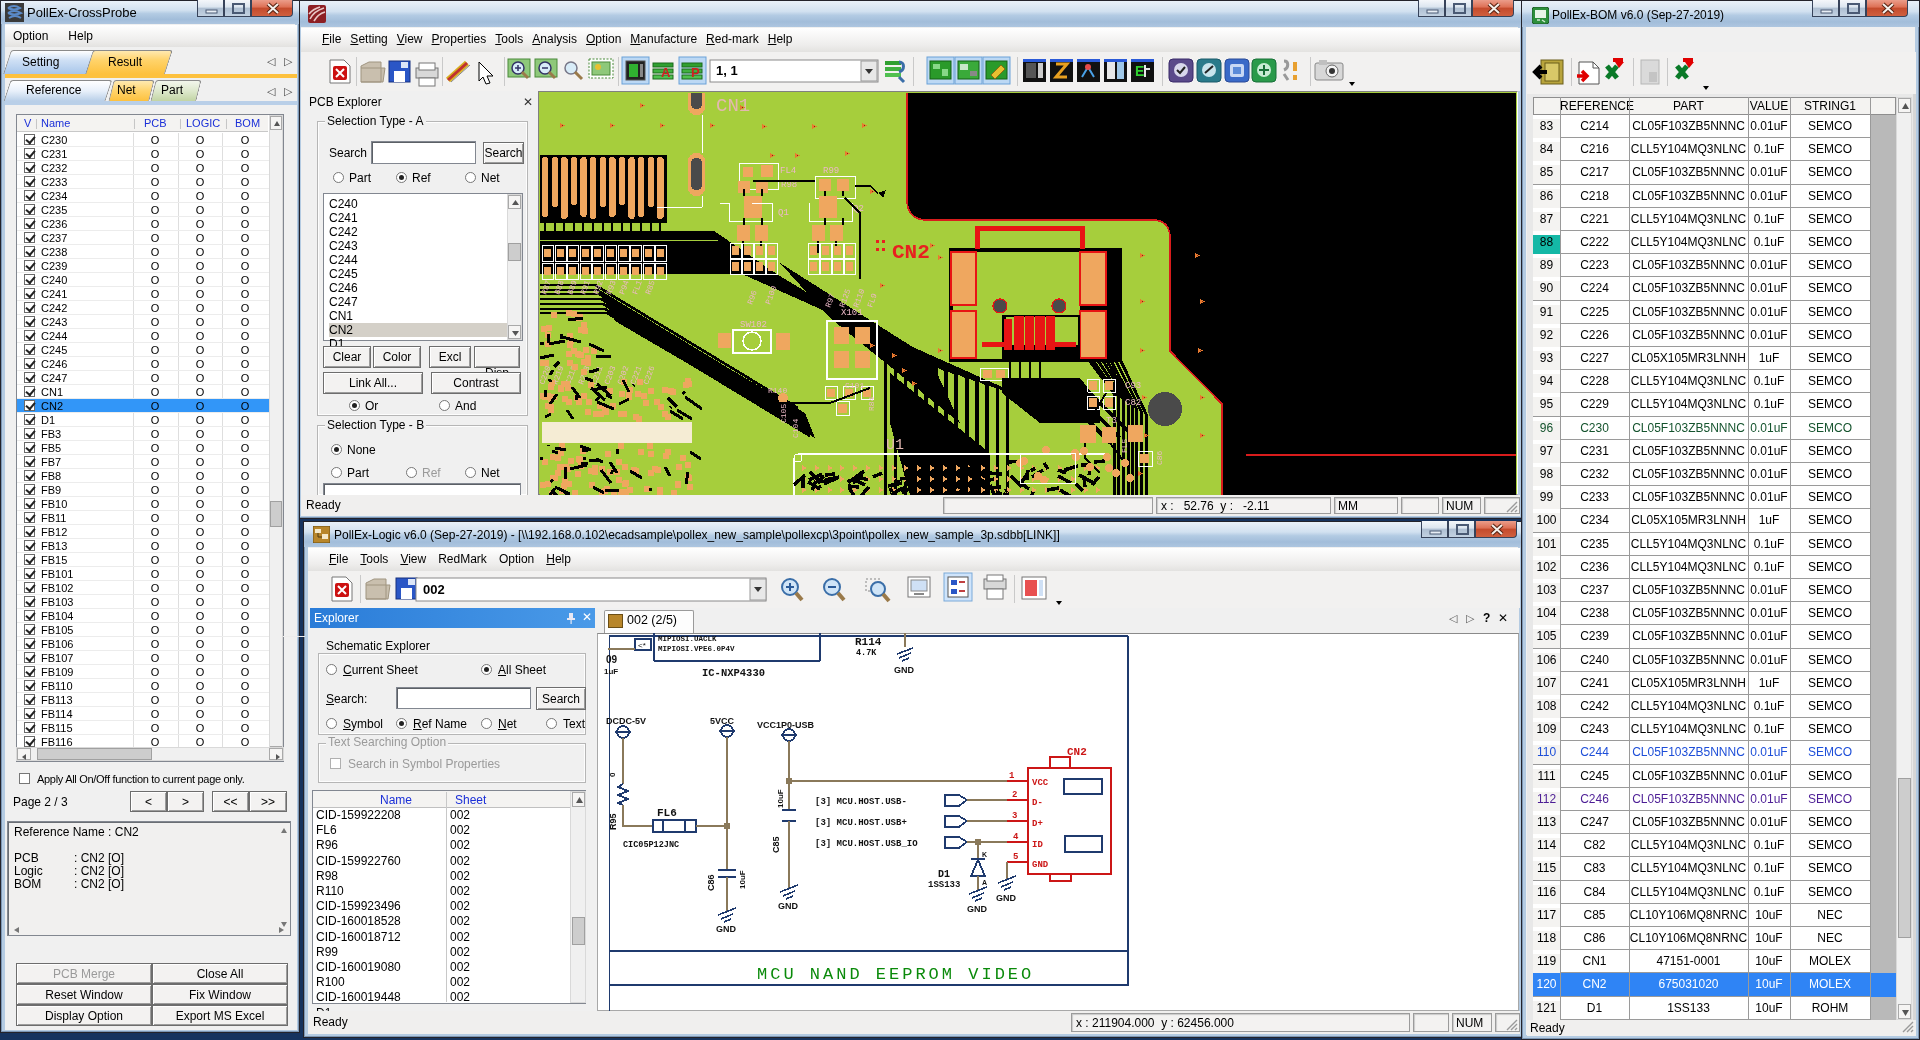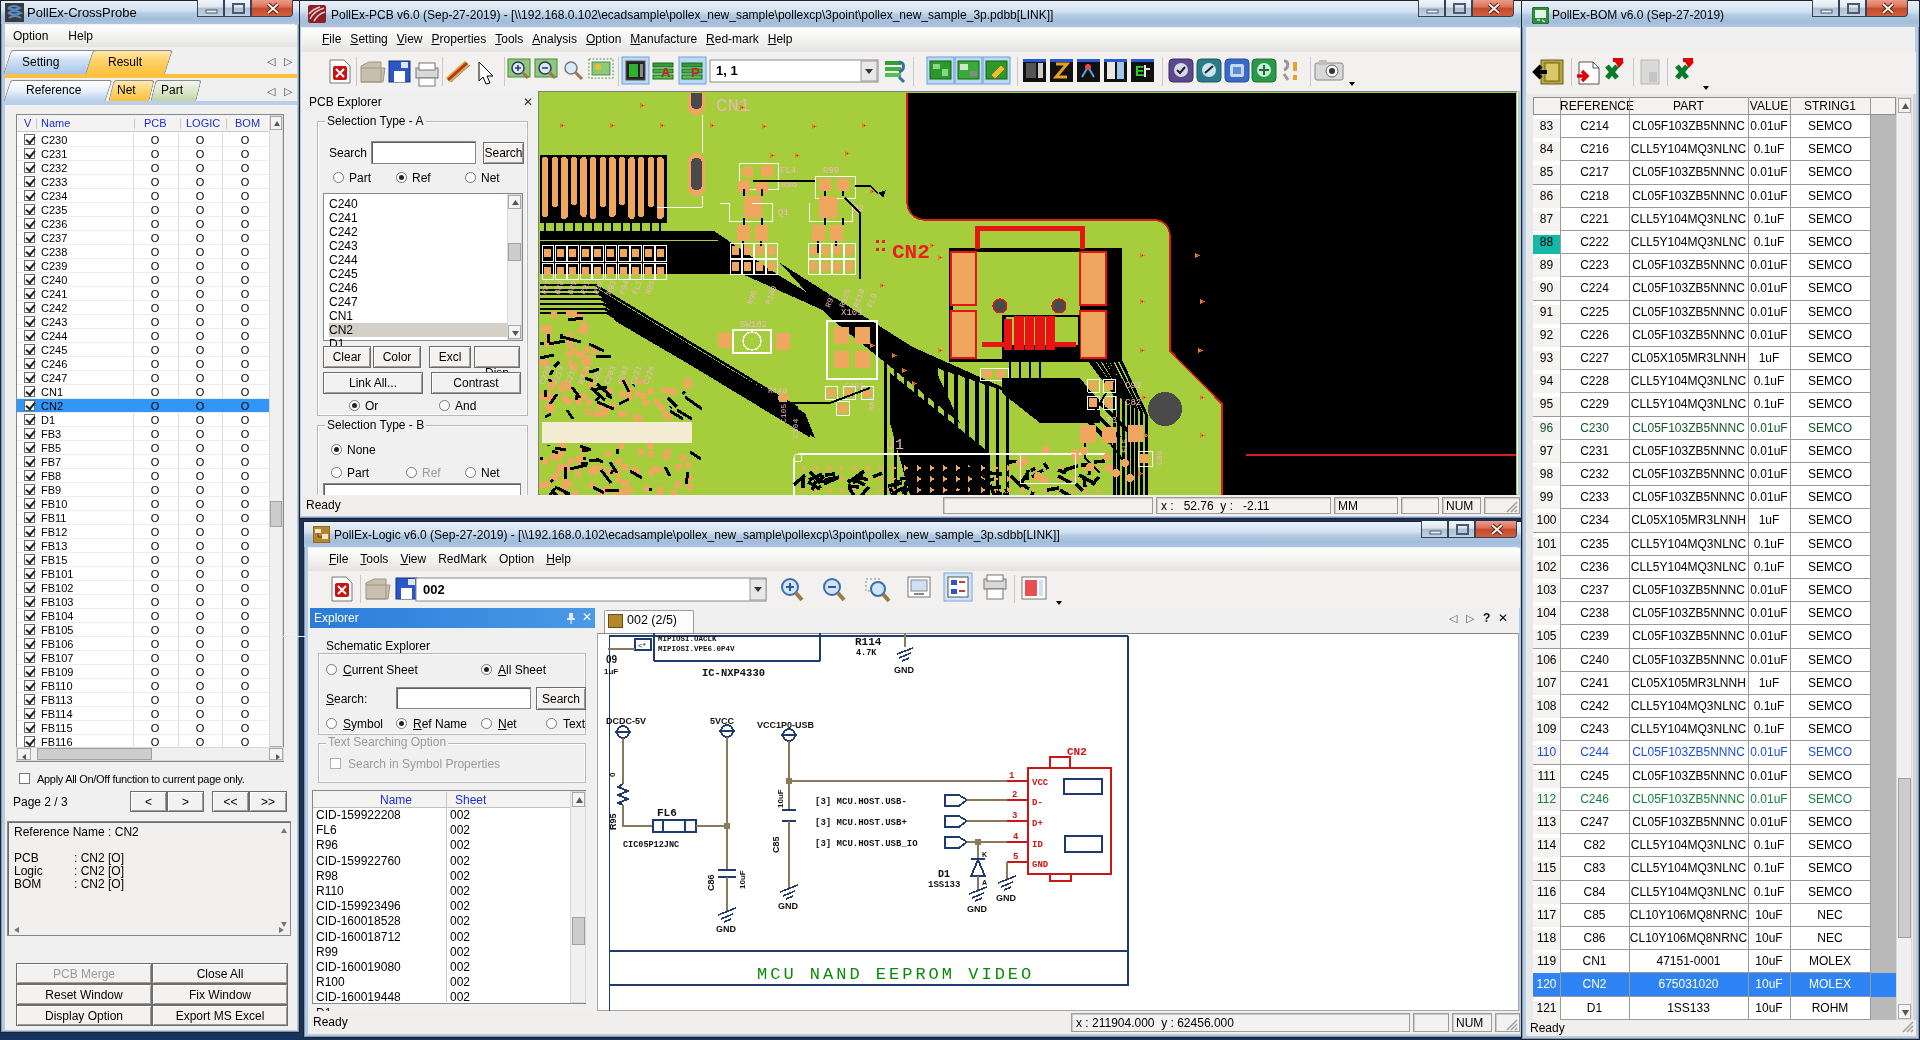--- a/index.html
+++ b/index.html
@@ -33,21 +33,20 @@
 .scrollh { position:absolute; height:15px; background:#f0f0f0; border:1px solid #d9d9d9; }
 .sbtn { position:absolute; background:#f5f4f3; border:1px solid #a9a9a9; }
 .thumb { position:absolute; background:#cdcdcd; border:1px solid #a0a0a0; }
 </style>
 </head>
 <body>
 
 <div class="win" id="pcbwin" style="left:296px; top:0; width:1227px; height:519px;">
   <div class="winframe"></div>
   <div class="titlebar" style="height:26px;"></div>
-  <div class="title-text" style="left:34px; top:7px;">PollEx-PCB v6.0 (Sep-27-2019) - [\\192.168.0.102\ecadsample\pollex_new_sample\pollexcp\3point\pollex_new_sample_3p.pdbb[LINK]]</div>
   <svg id="pcbicon" style="position:absolute; left:11px; top:4px;" width="18" height="18">
       <rect x="0" y="0" width="18" height="18" fill="#8d1f24" rx="2"></rect>
       <path d="M2 14 Q6 6 16 3 M6 16 Q10 9 17 7 M1 9 Q5 4 12 2" stroke="#e8c8c8" stroke-width="1.6" fill="none"></path>
     </svg>
   <div class="capbtns" style="right:8px;">
     <div class="capbtn">
         <div class="glyph"><svg width="27" height="17">
             <rect x="8" y="10" width="11" height="3" fill="#e8eef5" stroke="#4a5a74"></rect>
           </svg></div>
       </div>
@@ -1662,21 +1661,21 @@
         <span style="position:absolute;left:337px;top:0;width:26px;height:23.2px;background:#b9b9b9;"></span>
       </div>
 <div style="position:absolute;left:6px;top:670.6px;width:363px;height:23.2px;background:#ffffff;border-bottom:1px solid #9a9a9a;color:#000000;">
         <span style="position:absolute;left:0;top:4px;width:27px;text-align:center;font-size:12px;background:#f4f3f1;height:19px;">111</span>
         <span style="position:absolute;left:27px;top:4px;width:69px;text-align:center;font-size:12px;">C245</span>
         <span style="position:absolute;left:96px;top:4px;width:119px;text-align:center;font-size:12px;">CL05F103ZB5NNNC</span>
         <span style="position:absolute;left:215px;top:4px;width:42px;text-align:center;font-size:12px;">0.01uF</span>
         <span style="position:absolute;left:257px;top:4px;width:80px;text-align:center;font-size:12px;">SEMCO</span>
         <span style="position:absolute;left:337px;top:0;width:26px;height:23.2px;background:#b9b9b9;"></span>
       </div>
-<div style="position:absolute;left:6px;top:693.8px;width:363px;height:23.2px;background:#ffffff;border-bottom:1px solid #9a9a9a;color:#15803d;">
+<div style="position:absolute;left:6px;top:693.8px;width:363px;height:23.2px;background:#ffffff;border-bottom:1px solid #9a9a9a;color:#4c1d95;">
         <span style="position:absolute;left:0;top:4px;width:27px;text-align:center;font-size:12px;background:#f4f3f1;height:19px;">112</span>
         <span style="position:absolute;left:27px;top:4px;width:69px;text-align:center;font-size:12px;">C246</span>
         <span style="position:absolute;left:96px;top:4px;width:119px;text-align:center;font-size:12px;">CL05F103ZB5NNNC</span>
         <span style="position:absolute;left:215px;top:4px;width:42px;text-align:center;font-size:12px;">0.01uF</span>
         <span style="position:absolute;left:257px;top:4px;width:80px;text-align:center;font-size:12px;">SEMCO</span>
         <span style="position:absolute;left:337px;top:0;width:26px;height:23.2px;background:#b9b9b9;"></span>
       </div>
 <div style="position:absolute;left:6px;top:717.0px;width:363px;height:23.2px;background:#ffffff;border-bottom:1px solid #9a9a9a;color:#000000;">
         <span style="position:absolute;left:0;top:4px;width:27px;text-align:center;font-size:12px;background:#f4f3f1;height:19px;">113</span>
         <span style="position:absolute;left:27px;top:4px;width:69px;text-align:center;font-size:12px;">C247</span>

